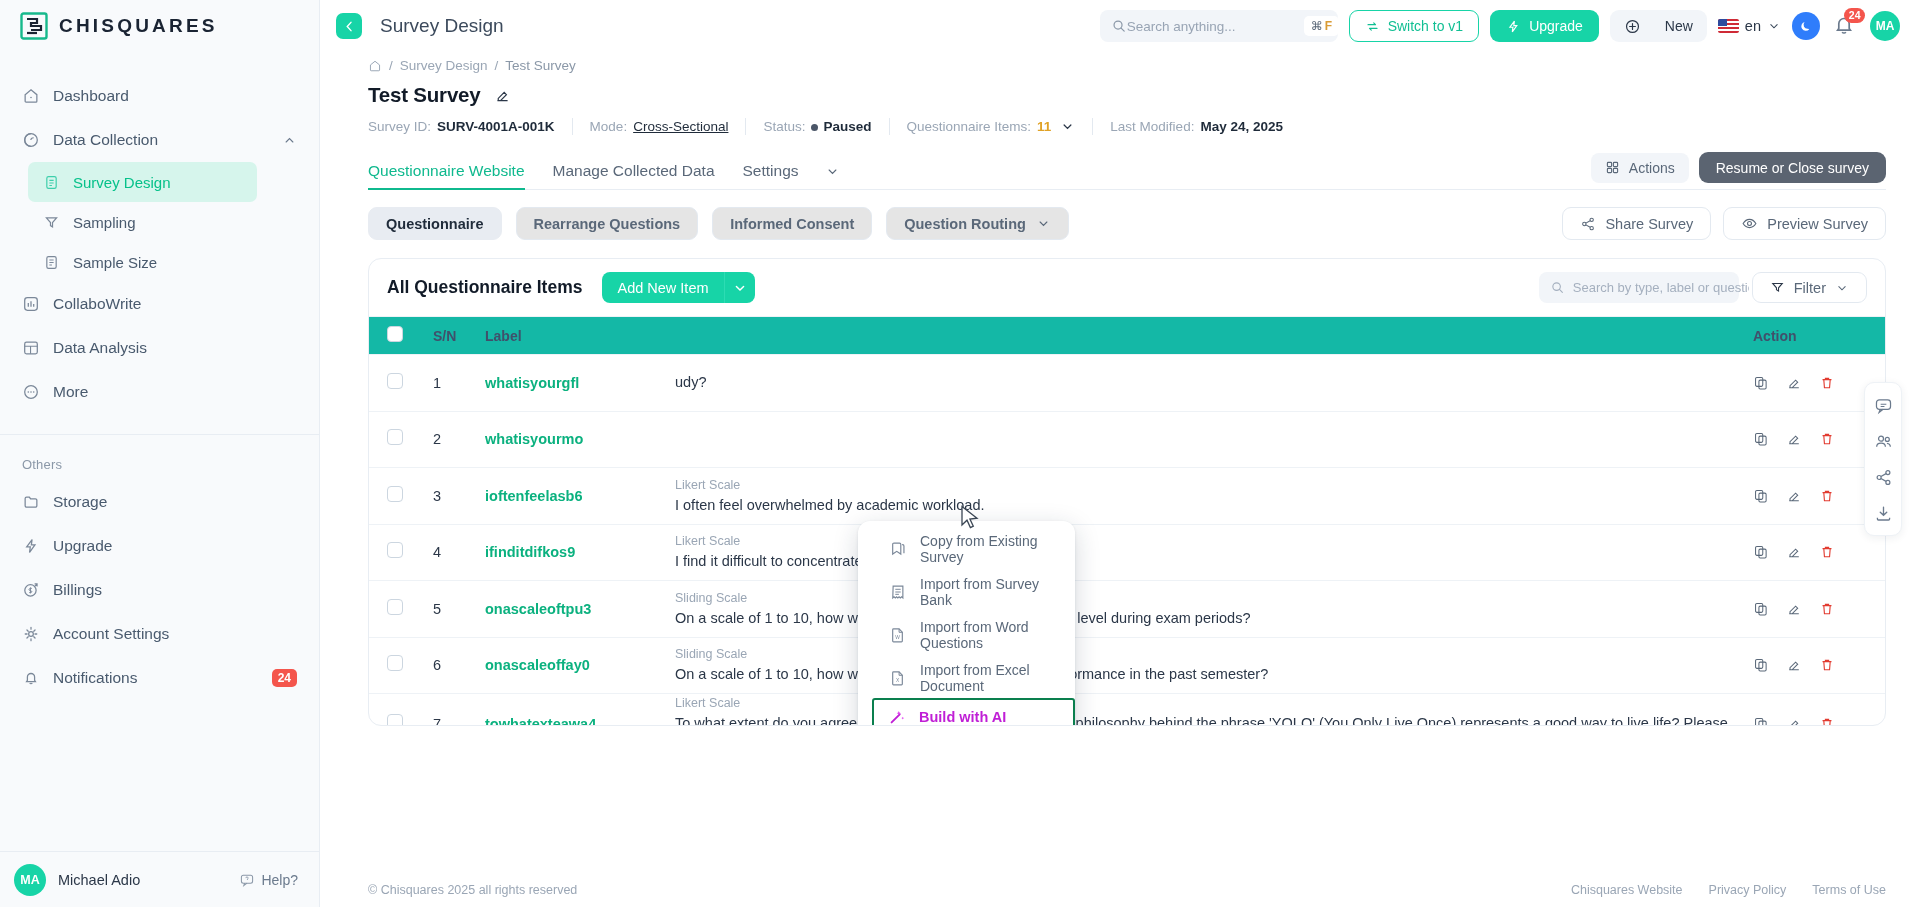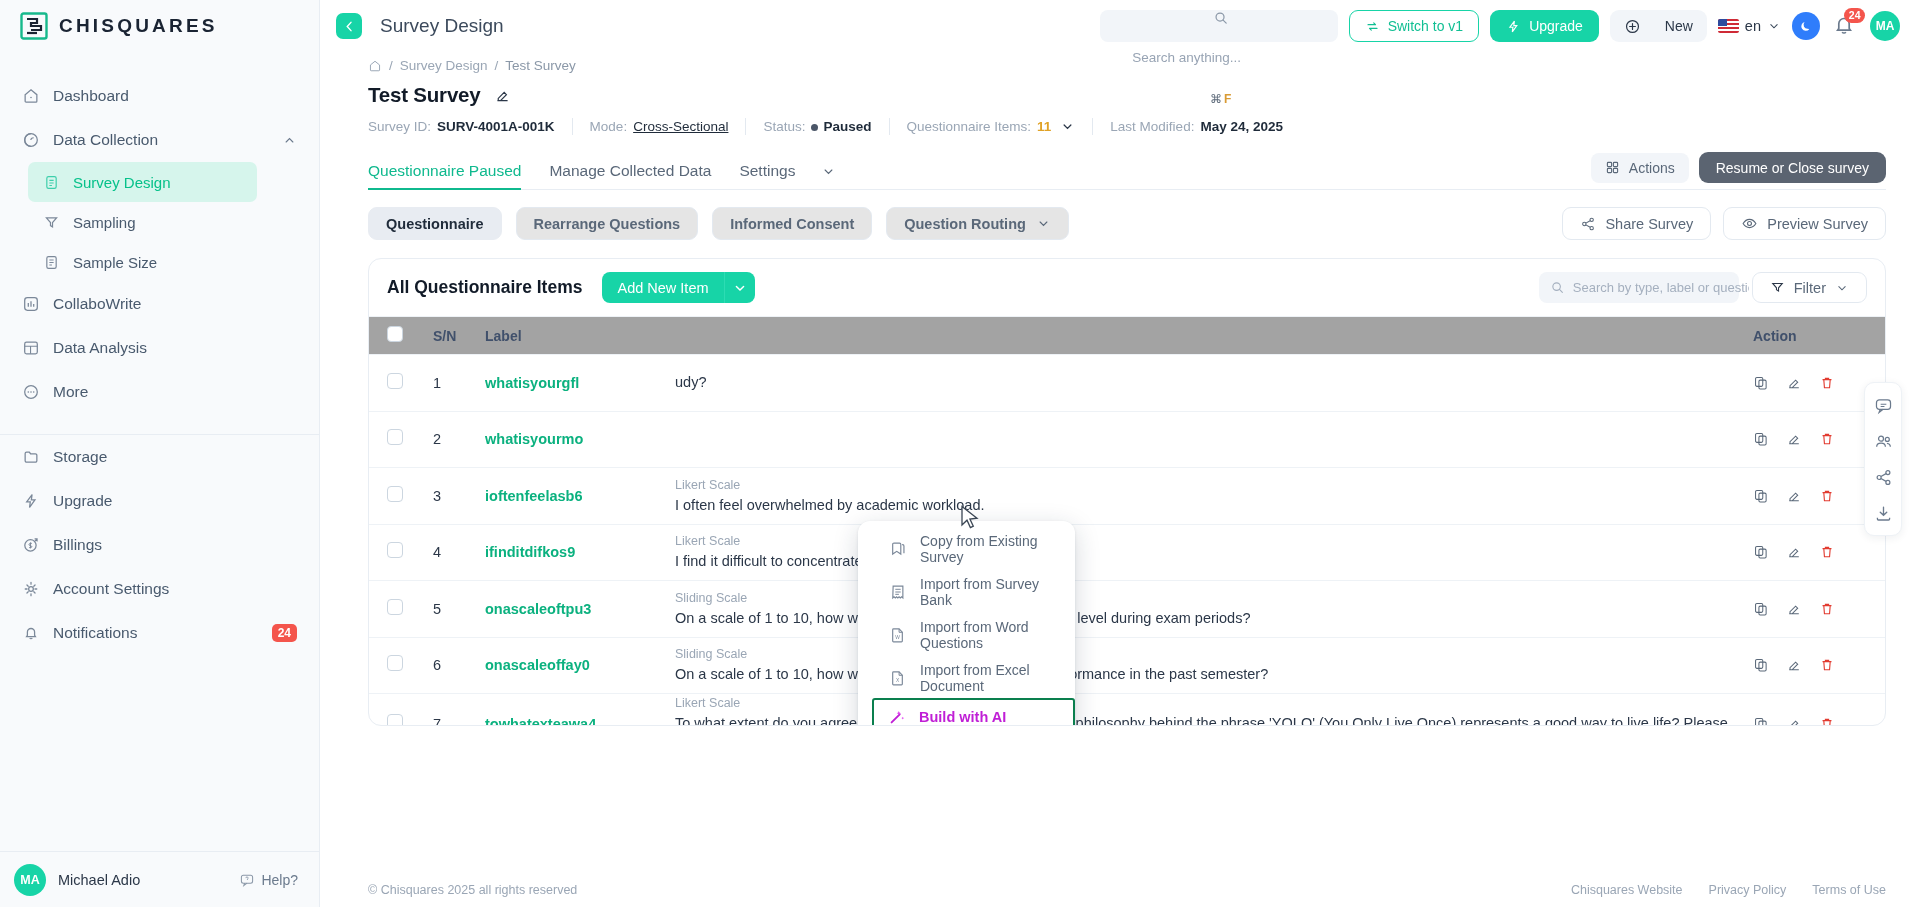--- a/index.html
+++ b/index.html
@@ -73,21 +73,21 @@
   }
   .collapse-btn {
     width: 26px; height: 26px; border-radius: 7px; background: #17d4a7;
     display: flex; align-items: center; justify-content: center; cursor: pointer;
     flex: 0 0 26px;
   }
   .page-title-top { font-size: 19px; color: #3c4a5c; font-weight: 500; margin-left: 18px; }
   .topbar-right { margin-left: auto; display: flex; align-items: center; gap: 11px; }
   .searchbox {
     width: 238px; height: 32px; background: #f2f5f9; border-radius: 8px;
-    display: flex; align-items: center; padding: 0 7px 0 11px; gap: 24px; cursor: text; flex-direction: column;
+    display: flex; align-items: center; padding: 0 7px 0 11px; gap: 0; cursor: text;
   }
   .searchbox input {
     border: 0; background: transparent; outline: none; flex: 1;
     font-size: 13.5px; color: #4b5668; font-family: inherit;
   }
   .searchbox input::placeholder { color: #98a4b4; }
   .kbd {
     background: #fff; border-radius: 5px; font-size: 12px; color: #5b6878;
     padding: 3px 7px; display:flex; gap:2px; align-items:center;
   }
@@ -196,21 +196,21 @@
   .card-head-right { margin-left: auto; display: flex; align-items: center; gap: 13px; }
   .search-sm {
     width: 200px; height: 31px; background: #f2f5f9; border-radius: 8px;
     display: flex; align-items: center; gap: 8px; padding: 0 11px; cursor: text;
   }
   .search-sm input { border:0; background: transparent; outline:none; flex:1; font-size: 13px; color:#4b5668; font-family: inherit;}
   .search-sm input::placeholder { color: #a5b0bf; }
 
   table { width: 100%; border-collapse: collapse; table-layout: fixed; }
   thead th {
-    background: #a3a3a3; font-size: 14px; color: #40506b; font-weight: 600;
+    background: #14b8a6; font-size: 14px; color: #40506b; font-weight: 600;
     text-align: left; height: 38px; padding: 0 8px; border-top: 1px solid #eef2f6;
     border-bottom: 1px solid #eef2f6;
   }
   .col-check { width: 56px; padding-left: 18px !important; }
   .col-sn { width: 52px; }
   .col-label { width: 190px; }
   .col-q { width: auto; }
   .col-action { width: 140px; text-align: left !important; }
   tbody td { border-bottom: 1px solid #eef2f6; padding: 0 8px; vertical-align: middle; }
   tbody tr { height: 56.5px; }
@@ -367,20 +367,21 @@
               <circle cx="10" cy="10" r=".9" fill="#7b8899"></circle>
               <circle cx="13" cy="10" r=".9" fill="#7b8899"></circle>
             </svg>
         </span>
         <span>More</span>
       </div>
     </nav>
 
     <div class="divider"></div>
 
+    <div class="section-label">Others</div>
 
     <nav>
       <div class="nav-item">
         <span class="ico">
           <svg width="18" height="18" viewBox="0 0 20 20">
               <path d="M3.5 6.2a1.6 1.6 0 0 1 1.6-1.6h3l1.4 1.8h5.4a1.6 1.6 0 0 1 1.6 1.6v6.2a1.6 1.6 0 0 1-1.6 1.6H5.1a1.6 1.6 0 0 1-1.6-1.6z" fill="none" stroke="#7b8899" stroke-width="1.4"></path>
             </svg>
         </span>
         <span>Storage</span>
       </div>
@@ -577,21 +578,21 @@
               <path d="M5.5 8 10 12.5 14.5 8" fill="none" stroke="#2b3748" stroke-width="1.7" stroke-linecap="round"></path>
             </svg>
         </span>
         <span class="meta-sep"></span>
         <span class="meta-k">Last Modified:</span>
         <span class="meta-v">May 24, 2025</span>
       </div>
 
       <div class="tabs-row">
         <div class="tab active">
-          <span>Questionnaire Paused</span>
+          <span>Questionnaire Website</span>
         </div>
         <div class="tab">
           <span>Manage Collected Data</span>
         </div>
         <div class="tab tab-with-chev">
           <span>Settings</span>
           <span>
             <svg width="15" height="15" viewBox="0 0 20 20">
                 <path d="M5.5 8 10 12.5 14.5 8" fill="none" stroke="#5a6879" stroke-width="1.5" stroke-linecap="round"></path>
               </svg>

